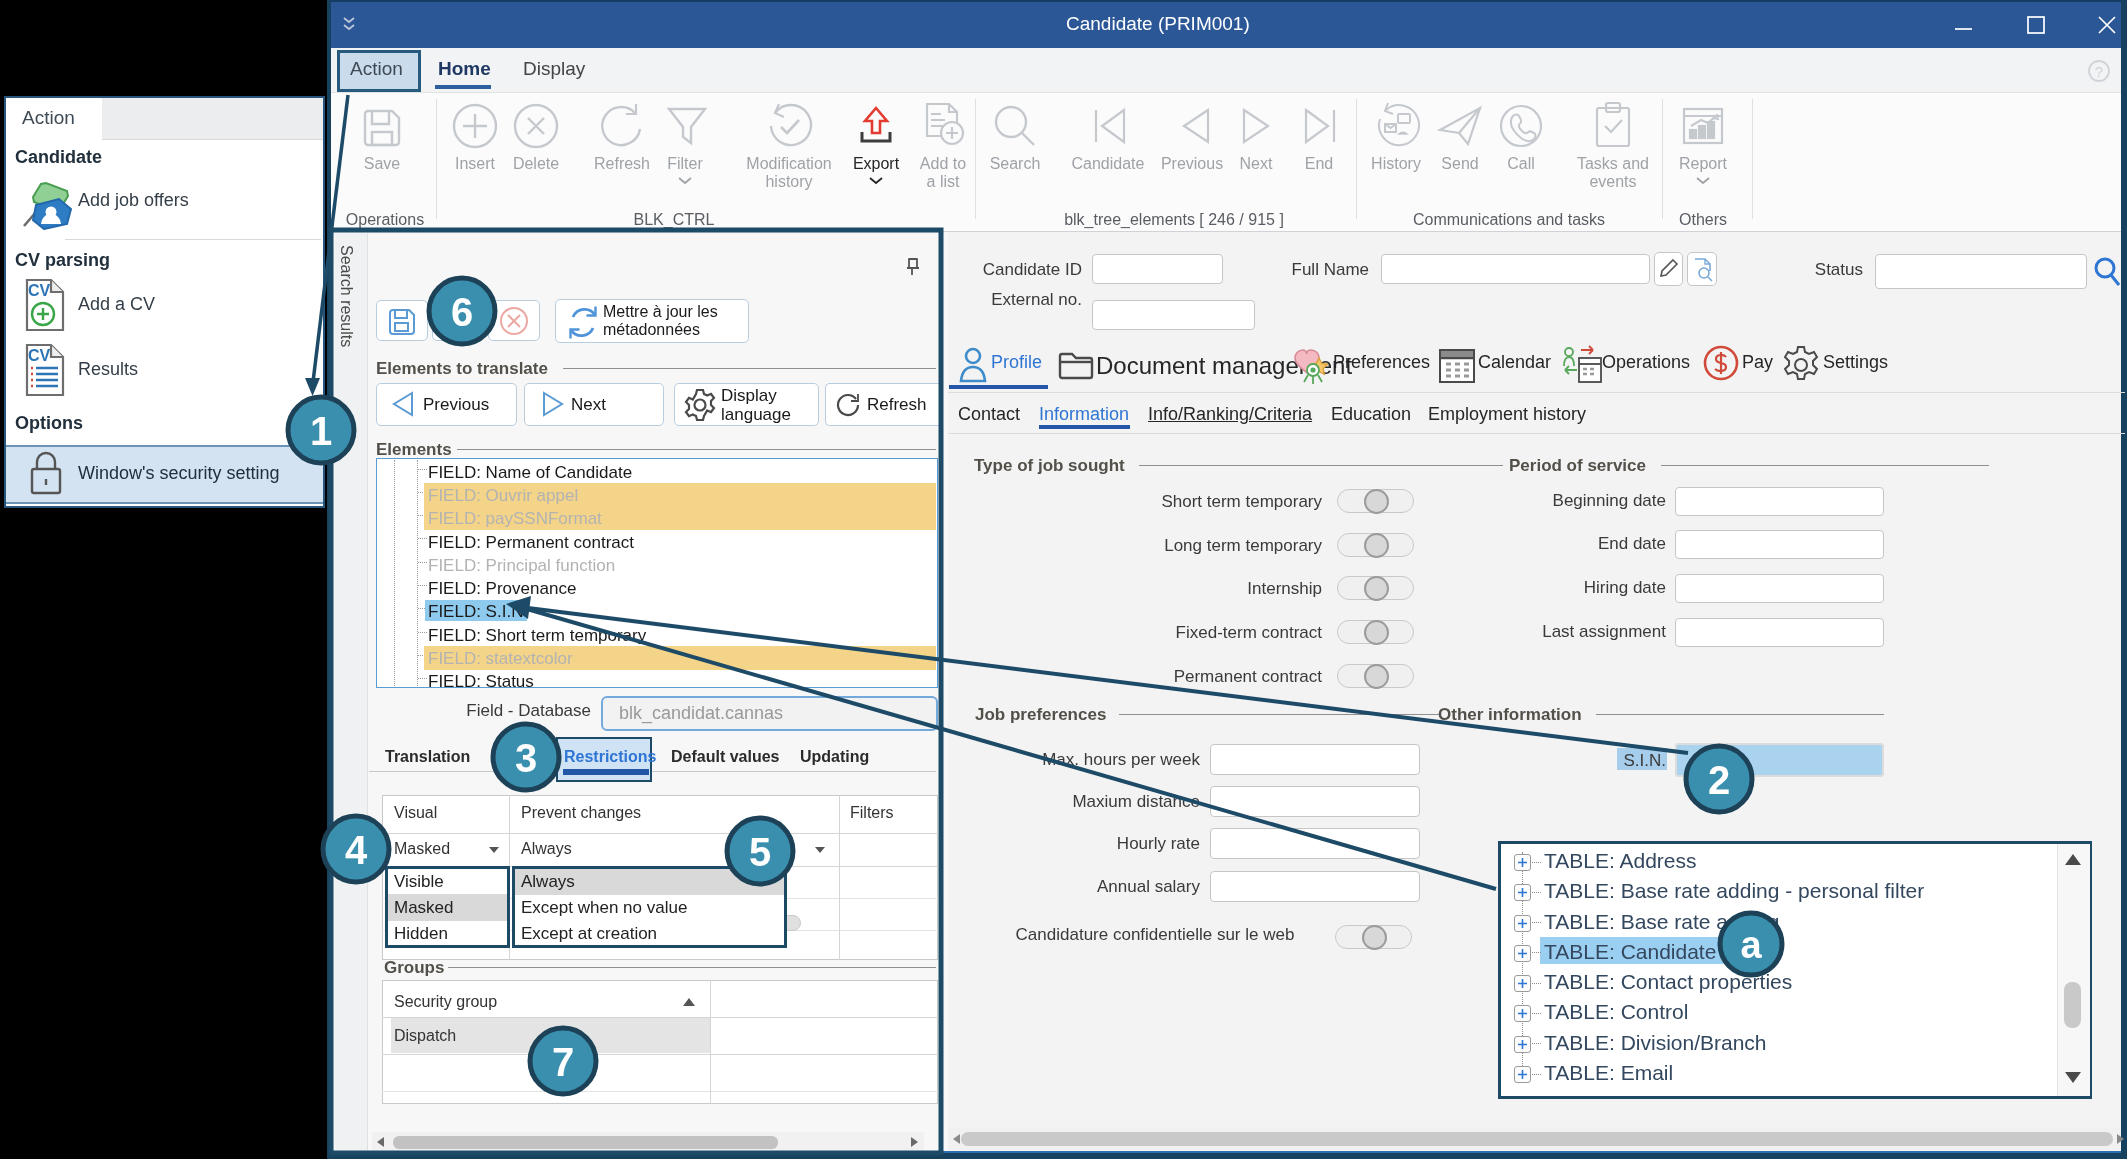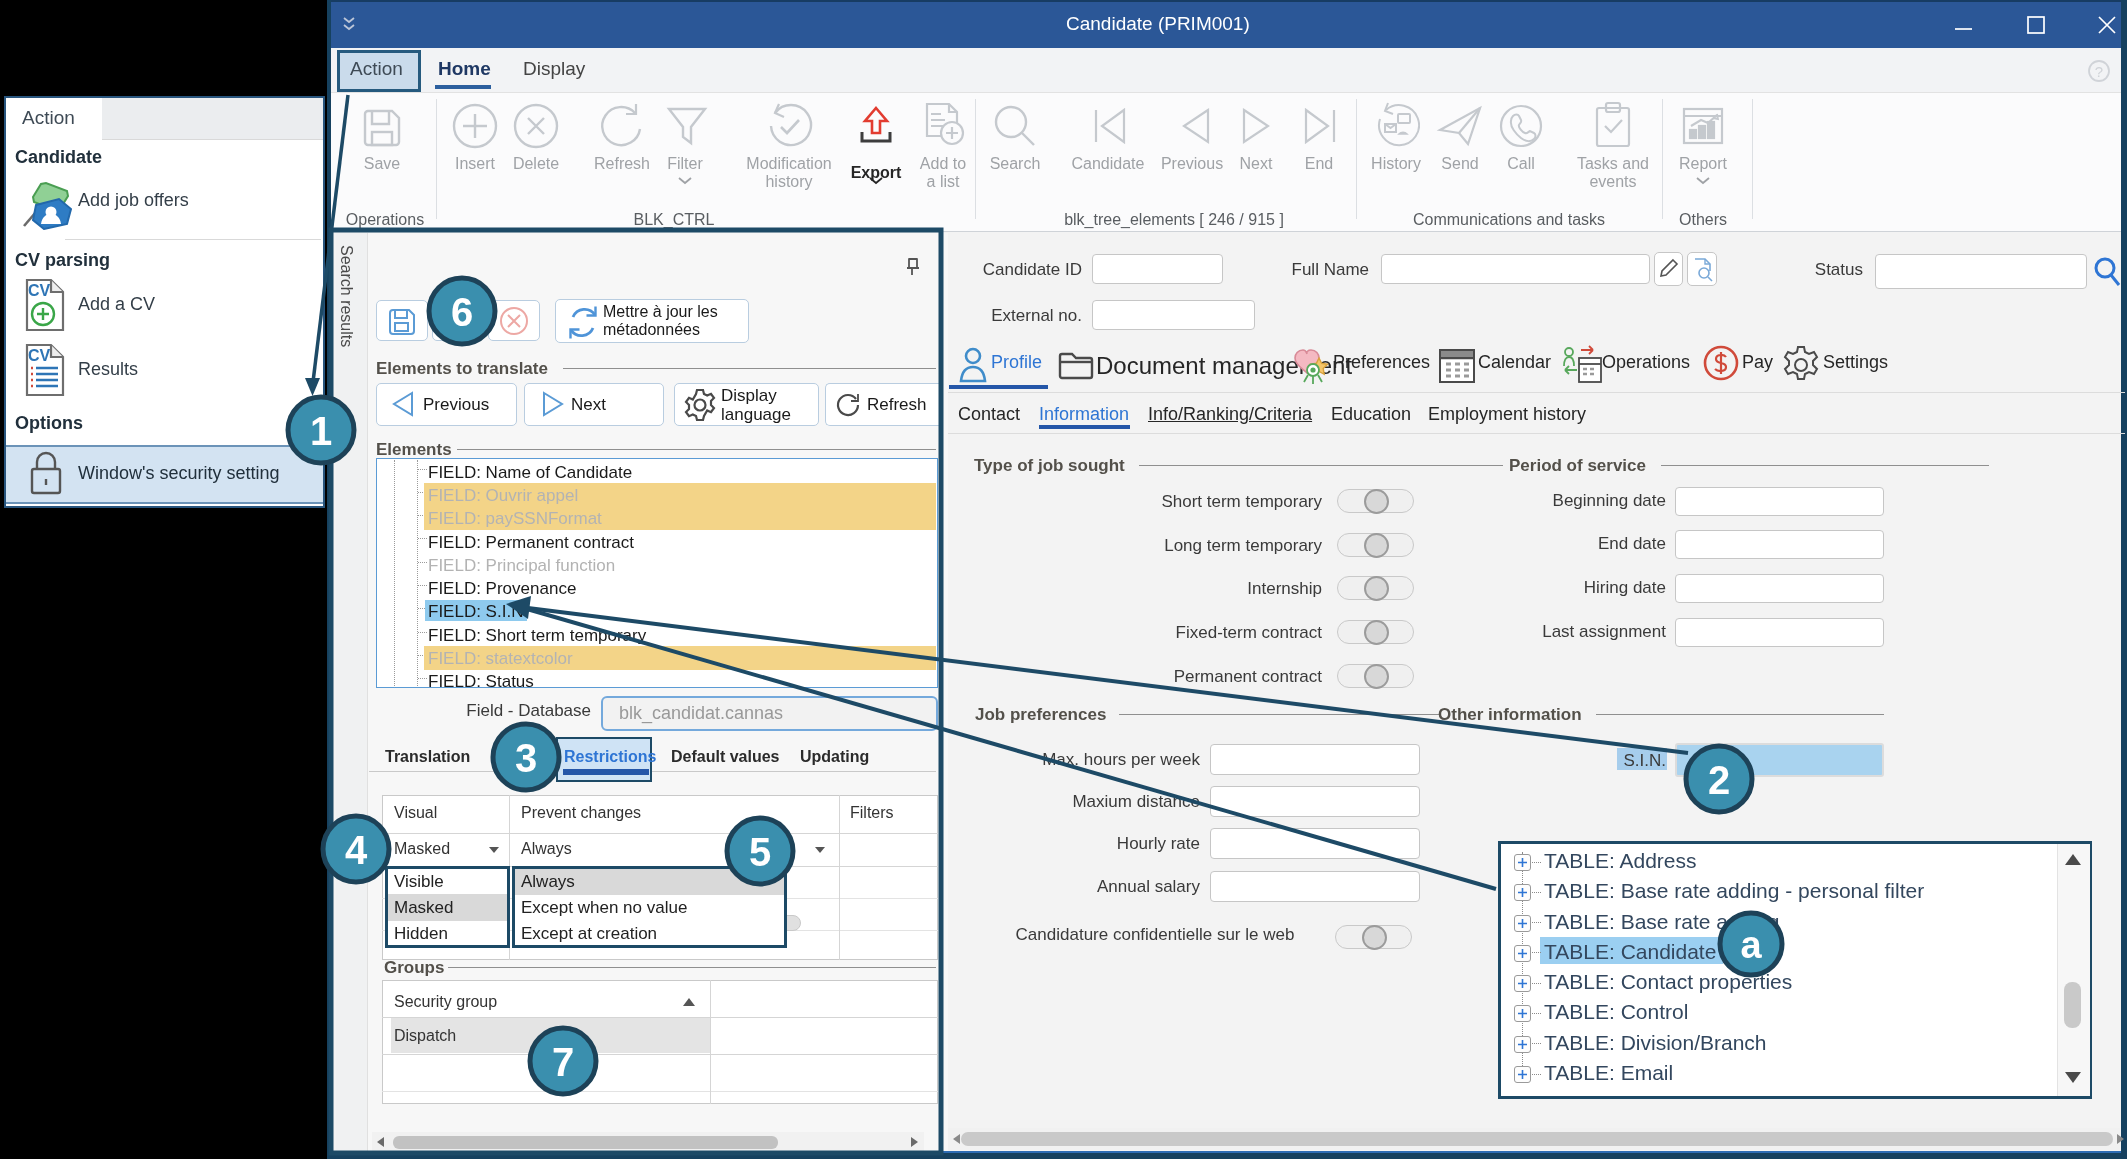--- a/index.html
+++ b/index.html
@@ -103,21 +103,21 @@
     <svg class="abs" style="left:434px;top:9px" width="48" height="48" fill="none" stroke="#c5c9ce" stroke-width="2.4">
           <path d="M10 11a20 20 0 11-4 13"></path>
           <path d="M14 2l-4 9 9 4" stroke-width="2.2"></path>
           <path d="M16 25l6 6 12-13" stroke-width="2.6"></path>
         </svg>
     <div class="rlbl" style="left:398px;top:62px;width:120px;">Modification<br>history</div>
     <svg class="abs" style="left:521px;top:9px" width="48" height="48" fill="none">
           <path d="M24 6l11 13h-7v12h-8V19h-7z" stroke="#e23c30" stroke-width="2.6"></path>
           <path d="M10 30v9h28v-9" stroke="#3d3d3d" stroke-width="3"></path>
         </svg>
-    <div class="rlblb" style="left:515px;top:62px;width:60px;font-weight:bold;margin-top:9px;">Export</div>
+    <div class="rlblb" style="left:515px;top:62px;width:60px;font-weight:normal;">Export</div>
     <svg class="abs" style="left:538px;top:84px" width="14" height="8">
           <path d="M1 1l6 5 6-5" stroke="#262626" stroke-width="1.8" fill="none"></path>
         </svg>
     <svg class="abs" style="left:588px;top:7px" width="52" height="52" fill="none" stroke="#c5c9ce" stroke-width="2.2">
           <path d="M8 4h22l8 8v24H8z"></path>
           <path d="M30 4v8h8"></path>
           <path d="M12 14h10M12 20h14M12 26h14" stroke-width="1.8"></path>
           <circle cx="33" cy="33" r="11" fill="#fbfbfc"></circle>
           <path d="M27 33h12M33 27v12"></path>
         </svg>
@@ -339,21 +339,21 @@
         <path d="M14 2v5h5" stroke-width="1.4"></path>
         <circle cx="13" cy="16" r="5"></circle>
         <path d="M17 20l4 4"></path>
       </svg>
   <div class="flbl" style="left:1382px;top:260px;width:150px;">Status</div>
   <div class="inp" style="left:1544px;top:254px;width:212px;height:35px;"></div>
   <svg class="abs" style="left:1760px;top:255px" width="32" height="36" fill="none" stroke="#2e75d4" stroke-width="3">
         <circle cx="14" cy="13" r="9"></circle>
         <path d="M20 20l8 10"></path>
       </svg>
-  <div class="flbl" style="left:601px;top:306px;width:150px;text-align:right;">External no.</div>
+  <div class="flbl" style="left:601px;top:290px;width:150px;text-align:right;">External no.</div>
   <div class="inp" style="left:761px;top:300px;width:163px;height:30px;"></div>
   <svg class="abs" style="left:627px;top:345px" width="32" height="40" fill="none" stroke="#3f8cca" stroke-width="2.6">
         <circle cx="15" cy="11" r="7"></circle>
         <path d="M3 36c1-10 5-14 12-14s11 4 12 14z"></path>
       </svg>
   <div class="abs" style="left:660px;top:352px;font-size:18px;color:#2e75d4;">Profile</div>
   <div class="abs" style="left:618px;top:385px;width:99px;height:4px;background:#2456a8;"></div>
   <svg class="abs" style="left:727px;top:348px" width="38" height="34" fill="none" stroke="#4a4a4a" stroke-width="2.4">
         <path d="M2 8a2 2 0 012-2h10l4 4h14a2 2 0 012 2v16a2 2 0 01-2 2H4a2 2 0 01-2-2z"></path>
         <path d="M2 14h32"></path>

